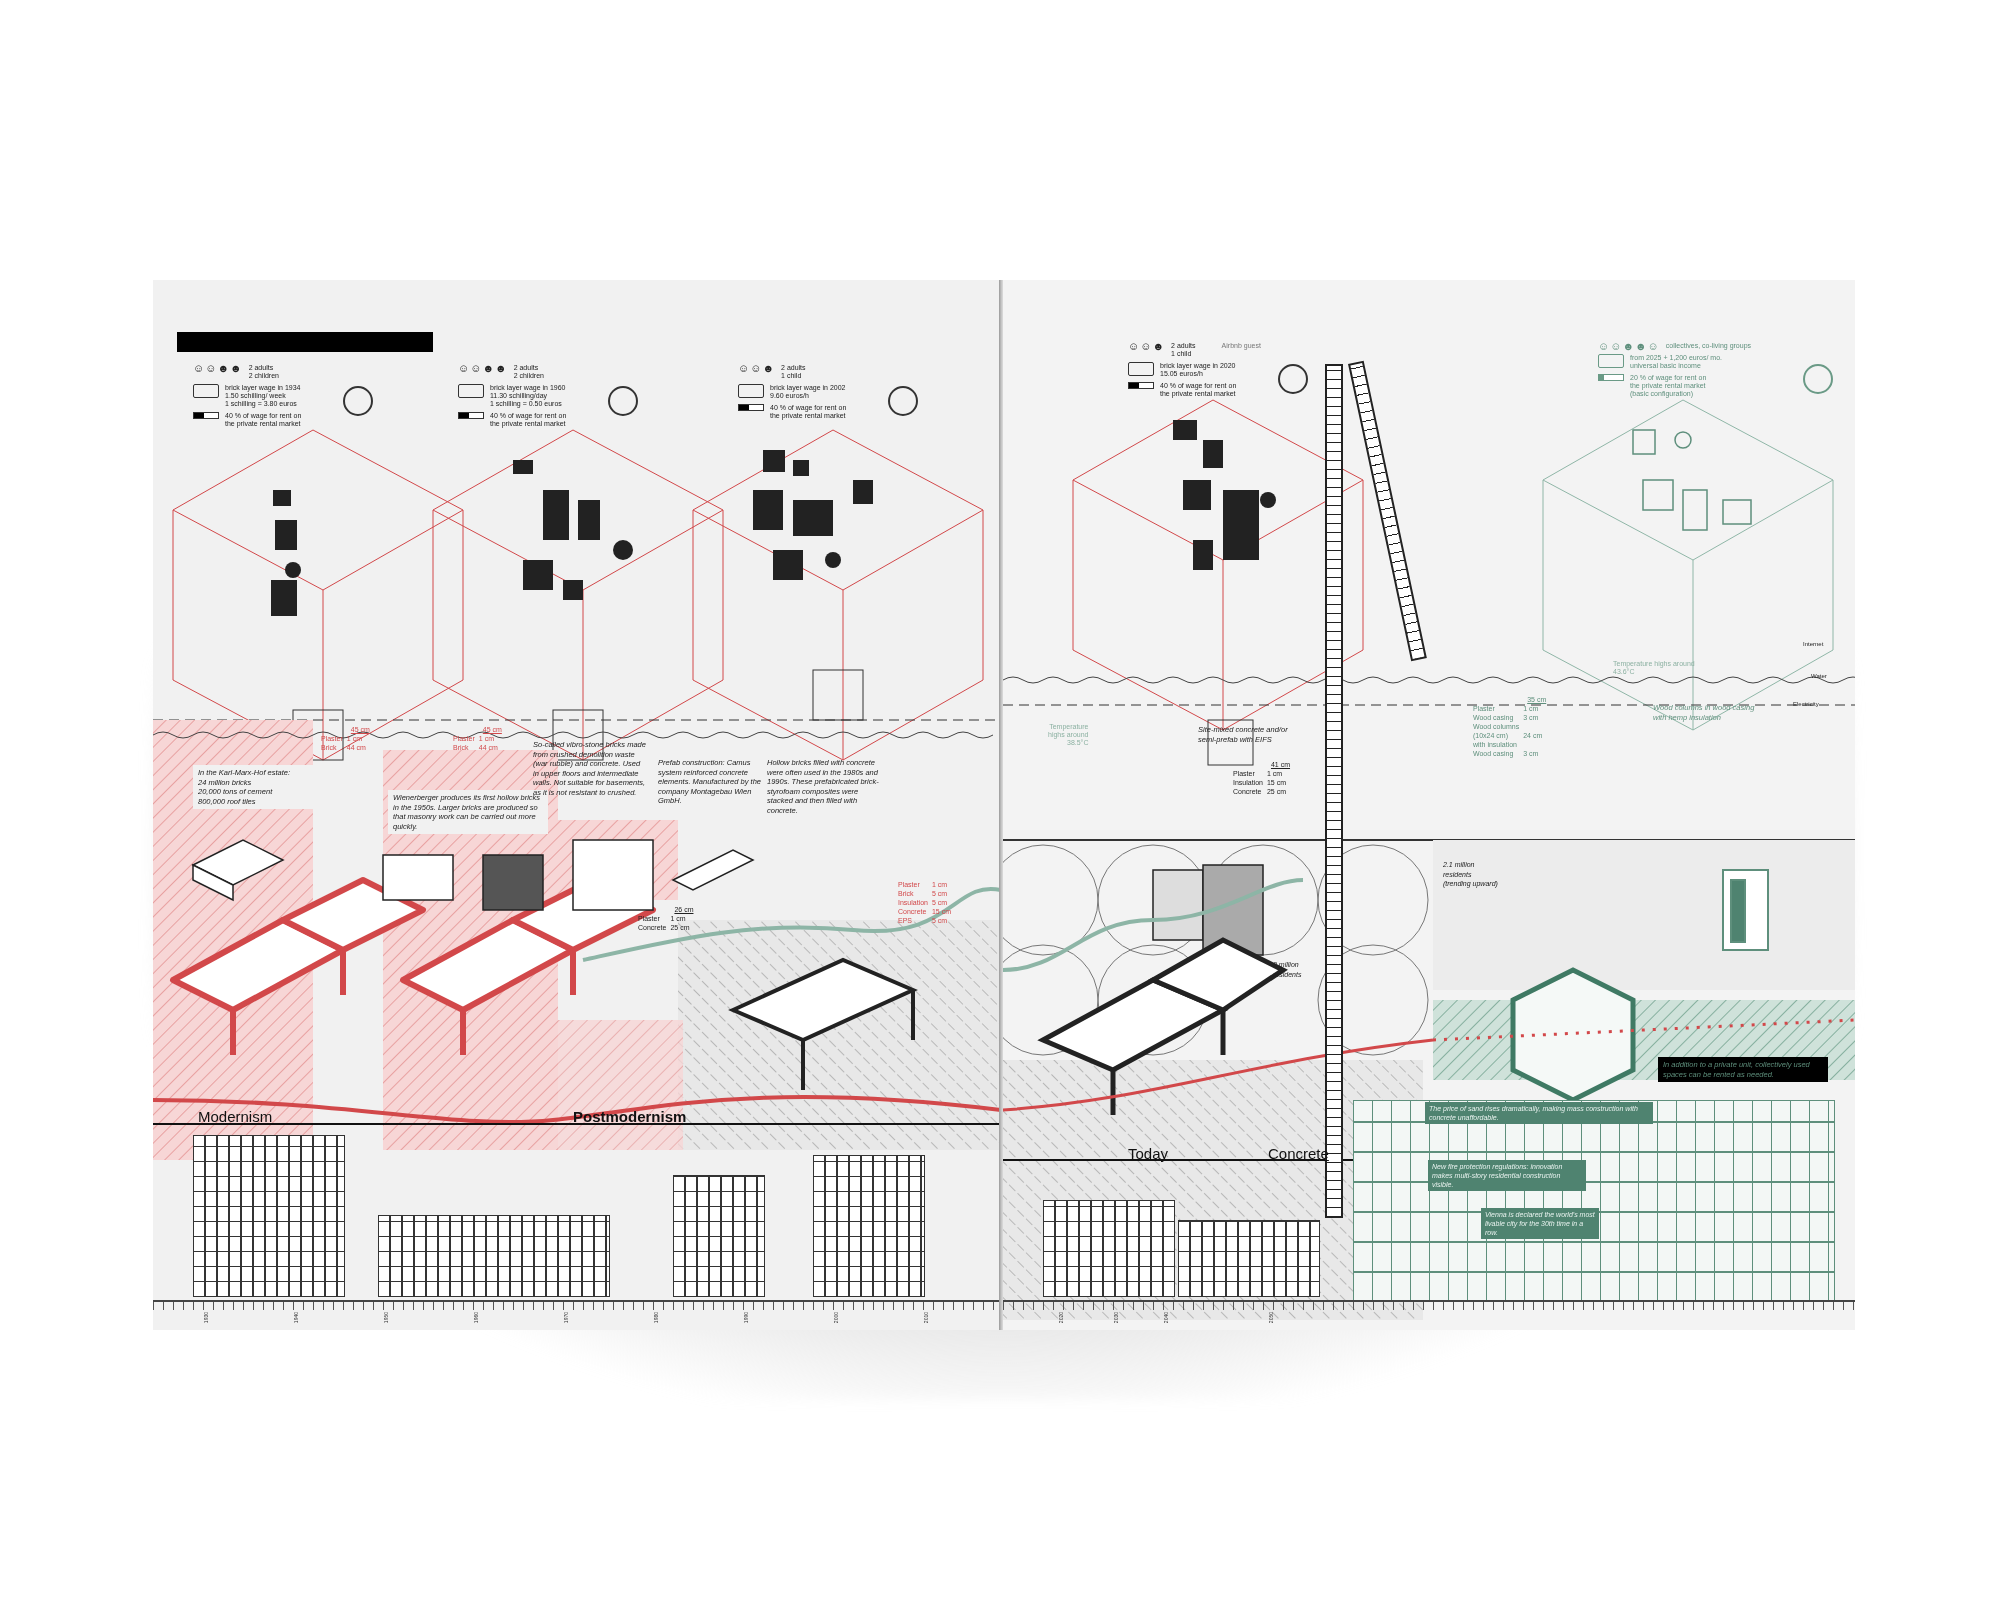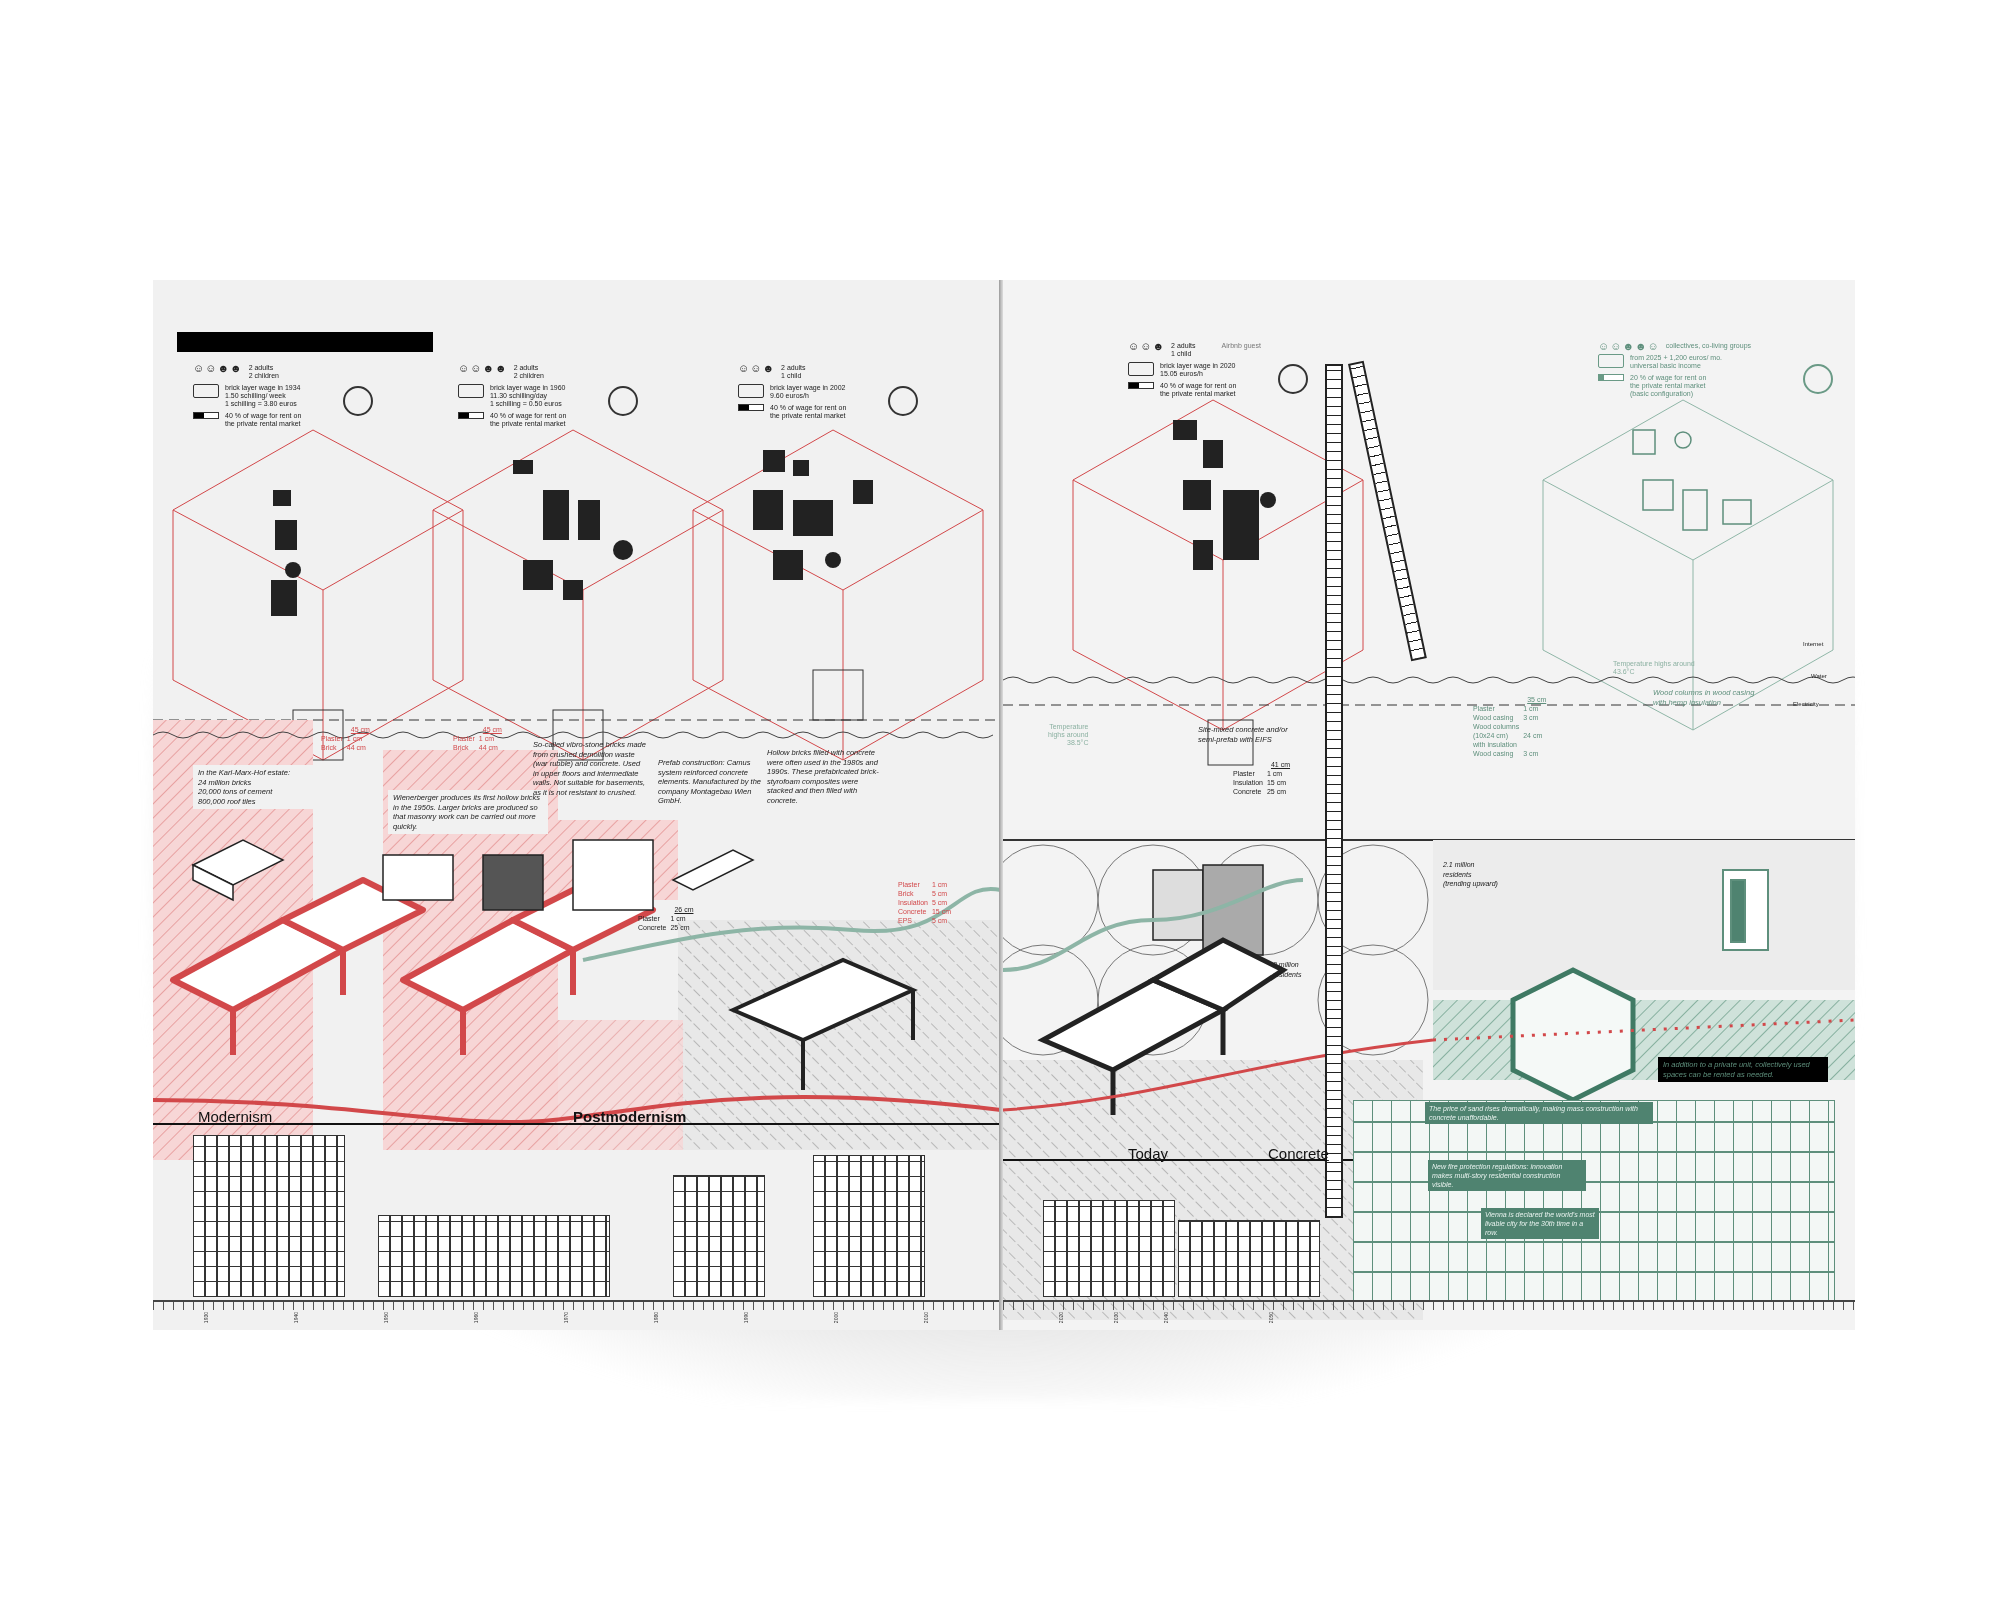--- a/index.html
+++ b/index.html
@@ -197,21 +197,21 @@
     </g>
   </svg>
 
   <div class="note boxed" style="left:40px;top:485px;width:130px;white-space:pre;">In the Karl-Marx-Hof estate:
 24 million bricks
 20,000 tons of cement
 800,000 roof tiles</div>
   <div class="note boxed" style="left:235px;top:510px;width:150px;">Wienerberger produces its first hollow bricks in the 1950s. Larger bricks are produced so that masonry work can be carried out more quickly.</div>
   <div class="note" style="left:380px;top:460px;width:115px;">So-called vibro-stone bricks made from crushed demolition waste (war rubble) and concrete. Used in upper floors and intermediate walls. Not suitable for basements, as it is not resistant to crushed.</div>
   <div class="note" style="left:505px;top:478px;width:105px;">Prefab construction: Camus system reinforced concrete elements. Manufactured by the company Montagebau Wien GmbH.</div>
-  <div class="note" style="left:614px;top:468px;width:115px;font-style:italic;">Hollow bricks filled with concrete were often used in the 1980s and 1990s. These prefabricated brick-styrofoam composites were stacked and then filled with concrete.</div>
+  <div class="note" style="left:614px;top:478px;width:115px;font-style:italic;">Hollow bricks filled with concrete were often used in the 1980s and 1990s. These prefabricated brick-styrofoam composites were stacked and then filled with concrete.</div>
 
   <div class="spec red" style="left:168px;top:445px;">
     <div style="text-decoration:underline;text-align:right">45 cm</div>
     <table>
         <tbody>
           <tr>
             <td>Plaster</td>
             <td>1 cm</td>
           </tr>
     <tr>
@@ -426,21 +426,21 @@
     <line x1="430" y1="760" x2="852" y2="740" stroke="#d2484a" stroke-width="3" stroke-dasharray="3,8"></line>
     <path d="M0,690 C60,690 80,640 150,640 S260,600 300,600" stroke="#8db5a6" stroke-width="4" fill="none"></path>
     <line x1="0" y1="880" x2="430" y2="880" stroke="#111" stroke-width="2"></line>
   </svg>
 
   <div class="tape" style="left:322px;top:84px;width:14px;height:850px;"></div>
   <div class="tape" style="left:345px;top:84px;width:12px;height:300px;transform:rotate(-12deg);transform-origin:top left;"></div>
 
   <div class="note" style="left:195px;top:445px;width:120px;white-space:pre;">Site-mixed concrete and/or
 semi-prefab with EIFS</div>
-  <div class="note" style="left:650px;top:408px;width:150px;white-space:pre;color:#5e8f7c">Wood columns in wood casing
+  <div class="note" style="left:650px;top:423px;width:150px;white-space:pre;color:#5e8f7c">Wood columns in wood casing
 with hemp insulation</div>
   <div class="note boxed" style="left:655px;top:777px;width:160px;color:#5e8f7c;background:#000000">In addition to a private unit, collectively used spaces can be rented as needed.</div>
 
   <div class="temp" style="left:45px;top:443px;white-space:pre">Temperature
 highs around
 38.5°C</div>
   <div class="temp" style="left:610px;top:380px;white-space:pre;text-align:left">Temperature highs around
 43.6°C</div>
 
   <div class="note red" style="left:270px;top:680px;white-space:pre;font-size:7px">2 million

